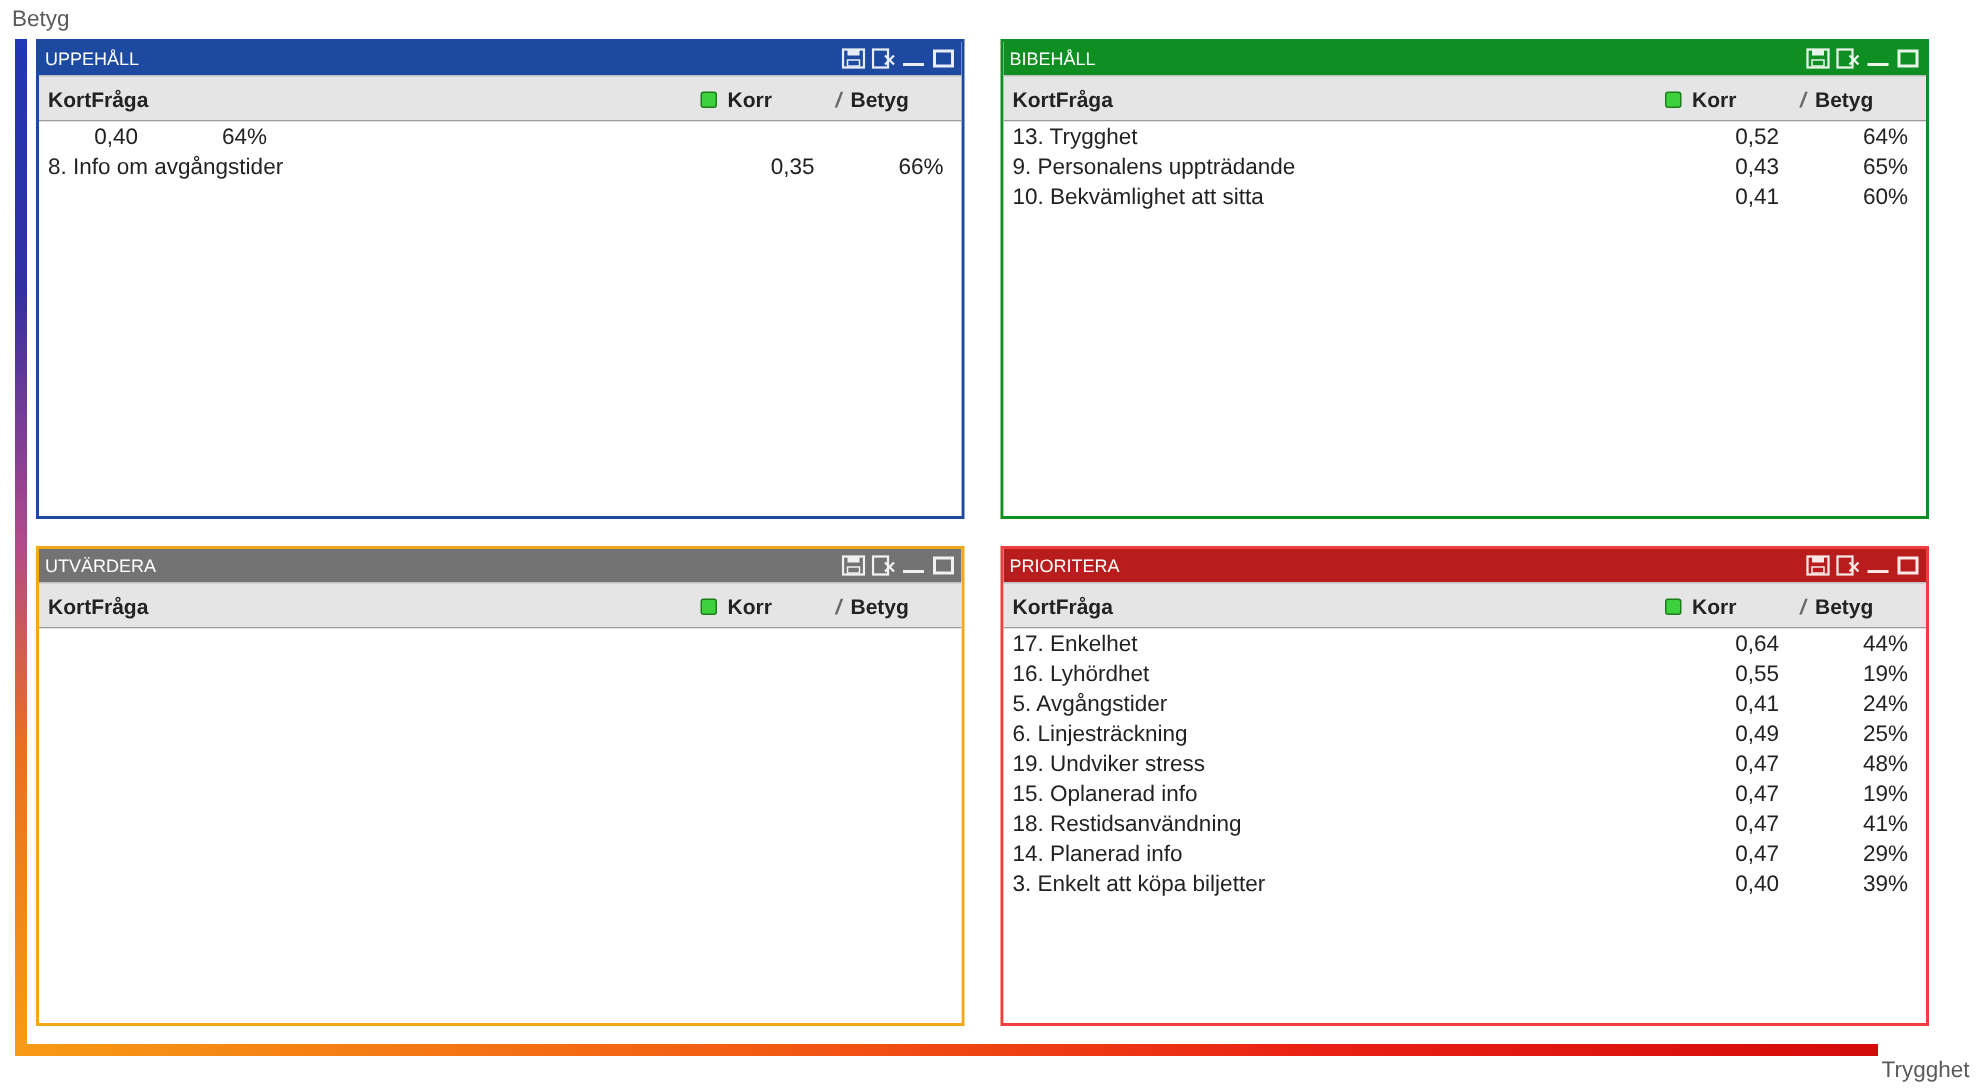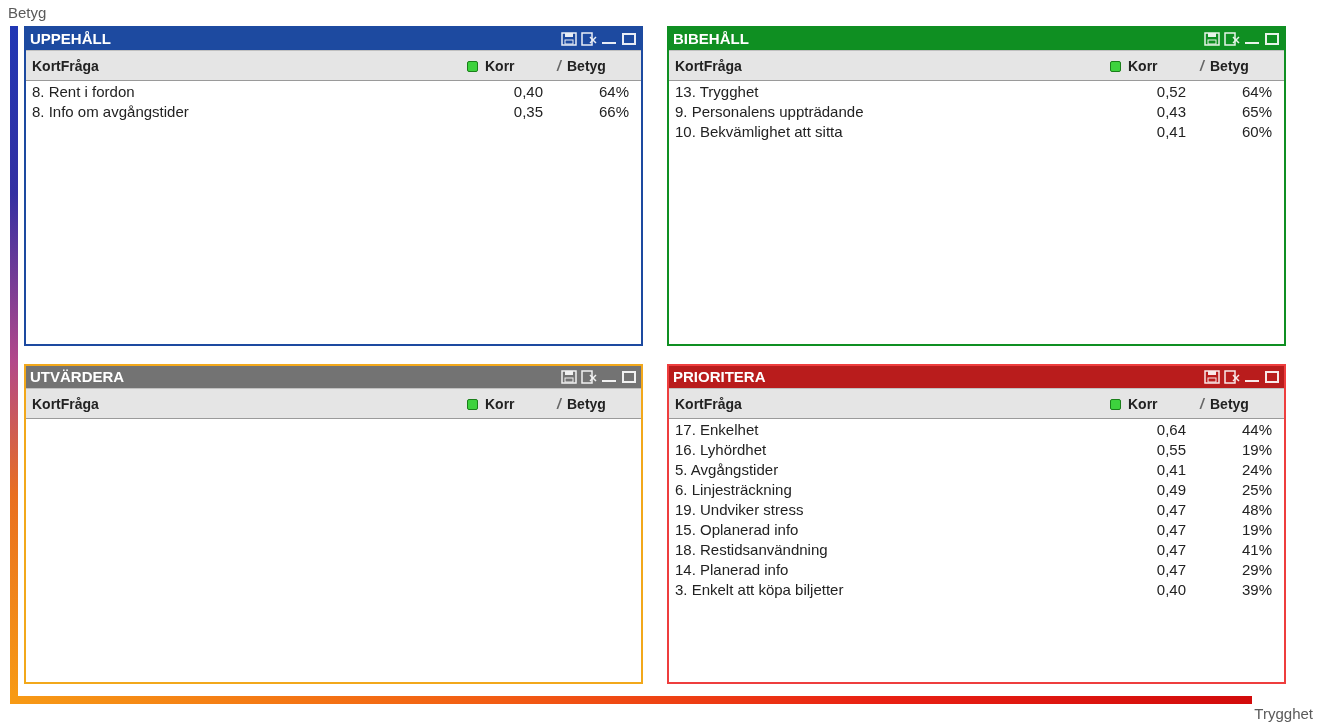--- a/index.html
+++ b/index.html
@@ -62,22 +62,22 @@
   .panel-uppehall  { border-color: #1d4aa0; }
   .panel-bibehall  { border-color: #0f8f22; }
   .panel-utvardera { border-color: #f2a81b; }
   .panel-prioritera{ border-color: #ee3e3e; }
 
   .panel-header {
     display: flex;
     align-items: center;
     justify-content: space-between;
     color: #fff;
-    font-weight: bold;
-    font-size: 15px;
+    font-weight: normal;
+    font-size: 12px;
     padding: 1px 4px 2px 4px;
     height: 22px;
     text-align: center;
   }
   .panel-uppehall  .panel-header { background: #1d4aa0; }
   .panel-bibehall  .panel-header { background: #0f8f22; }
   .panel-utvardera .panel-header { background: #737373; }
   .panel-prioritera .panel-header{ background: #b91c1c; }
 
   .panel-header .tools { display: flex; gap: 4px; align-items: center; }
@@ -177,21 +177,20 @@
       </div>
       <div class="colhdr">
         <span class="col-q">KortFråga</span>
         <span class="col-ind"><span class="greenbox"></span></span>
         <span class="col-k">Korr</span>
         <span class="col-sep">/</span>
         <span class="col-b">Betyg</span>
       </div>
       <div class="rows">
           <div class="row">
-            <span class="c-q">8. Rent i fordon</span>
             <span class="c-k">0,40</span>
             <span class="c-b">64%</span>
           </div>
           <div class="row">
             <span class="c-q">8. Info om avgångstider</span>
             <span class="c-k">0,35</span>
             <span class="c-b">66%</span>
           </div>
         </div>
     </div>

